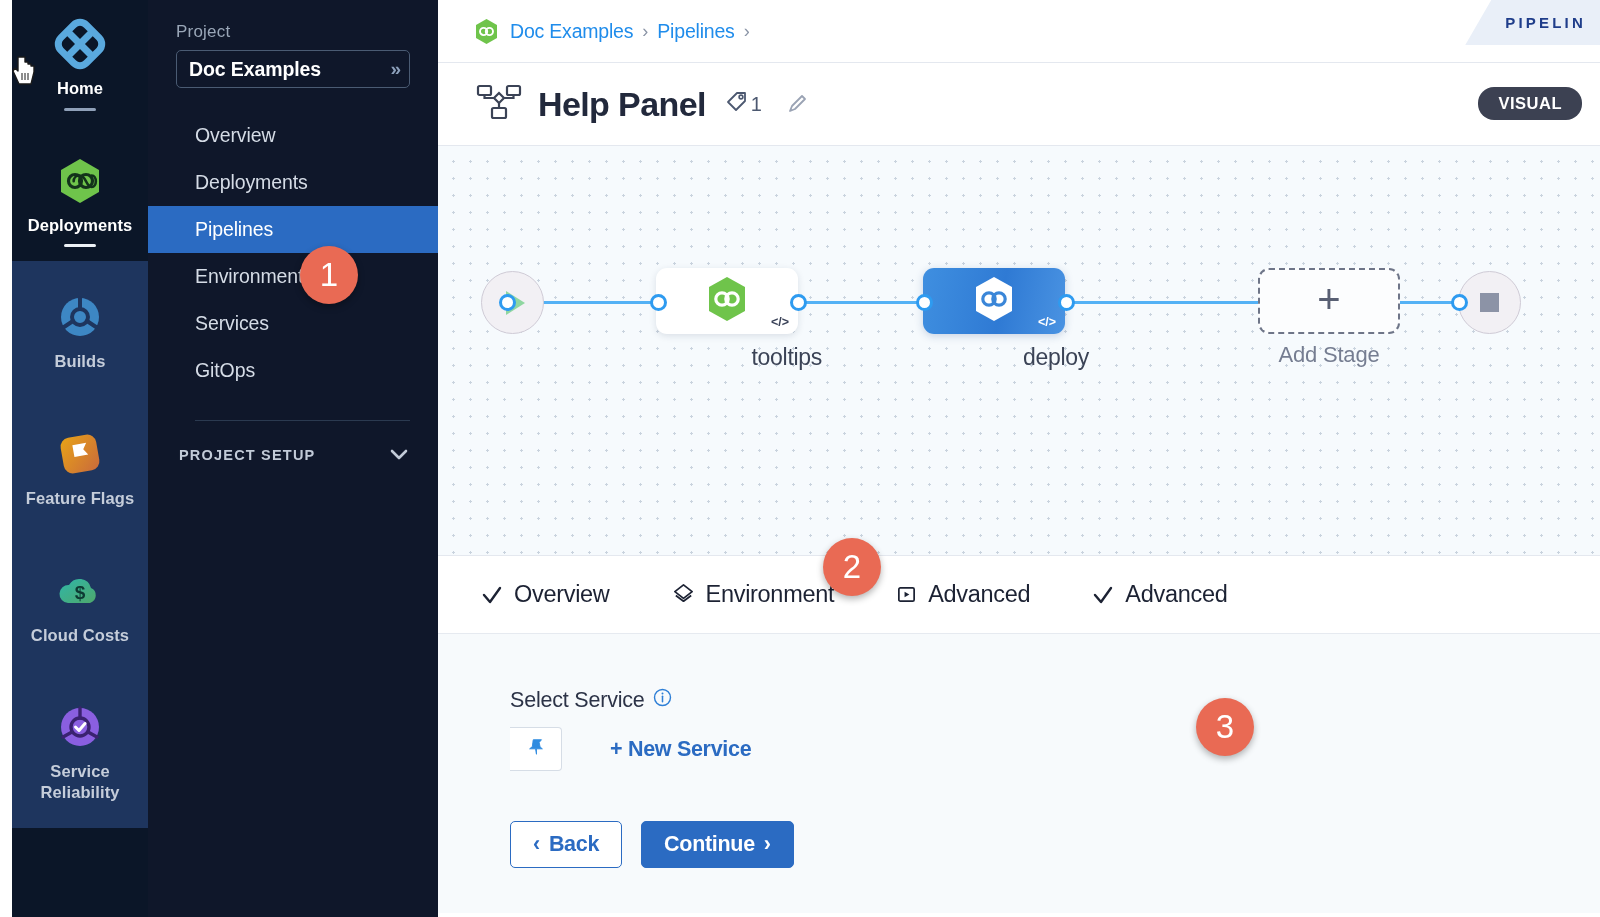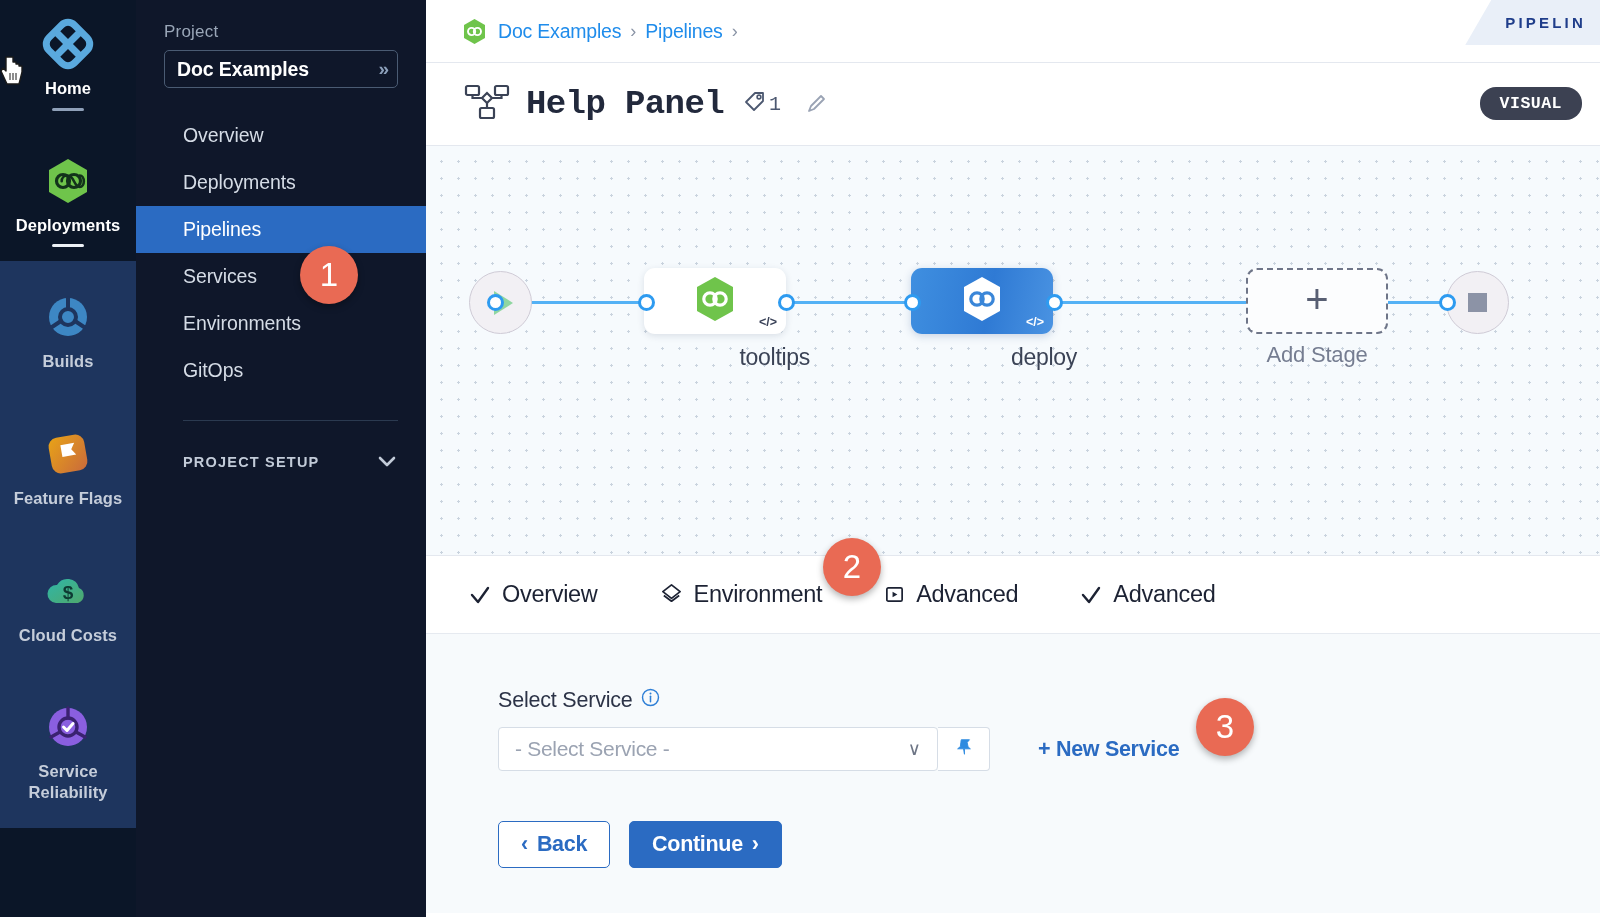--- a/index.html
+++ b/index.html
@@ -10,20 +10,21 @@
     background: #ffffff;
   }
   .app { position: relative; width: 1600px; height: 917px; display: flex; }
 
   
   .rail {
     width: 136px; height: 917px;
     background: #0B1628;
     flex: 0 0 136px;
     position: relative;
+    margin-left: 12px;
   }
   .rail-item {
     width: 136px;
     padding: 18px 4px 14px;
     text-align: center;
     position: relative;
   }
   .rail-item.dark  { background: #0B1628; }
   .rail-item.light { background: #1E355E; }
   .rail-icon { width: 52px; height: 52px; margin: 0 auto 8px; position: relative; }
@@ -66,21 +67,21 @@
   .proj-select .chev  { color: #8CA0BB; font-size: 19px; font-weight: 700; letter-spacing: -3px; }
 
   .nav-item {
     height: 47px; display: flex; align-items: center;
     padding-left: 47px; color: #D5DCE6; font-size: 19.5px; letter-spacing: -.1px;
     position: relative;
   }
   .nav-item.selected { background: #2B6BC2; color: #FFFFFF; }
   .nav-divider { height:1px; background:#2B3A50; margin: 26px 28px 0 47px; }
   .nav-section {
-    margin-top: 33px; padding-left: 47px; padding-right: 30px;
+    margin-top: 26px; padding-left: 31px; padding-right: 30px;
     display: flex; align-items: center; justify-content: space-between;
     color: #C2CBD8; font-size: 14.5px; font-weight: 700; letter-spacing: 1.2px;
   }
 
   
   .main { flex: 1 1 auto; height: 917px; background: #ffffff; position: relative; overflow: hidden; }
 
   
   .crumbbar {
     height: 63px; display: flex; align-items: center; padding-left: 36px;
@@ -95,21 +96,21 @@
     position: absolute; right: 0; top: 0; height: 45px;
     background: #E9EFF8; color: #1F3D8A;
     font-size: 15px; font-weight: 700; letter-spacing: 3.2px;
     display: flex; align-items: center; padding: 0 14px 0 40px;
     clip-path: polygon(26px 0, 100% 0, 100% 100%, 0 100%);
   }
 
   
   .titlebar {
     height: 83px; display: flex; align-items: center; padding-left: 38px;
-    border-bottom: 1px solid #E4E8EF; background: #fff; position: relative; font-family: Liberation Mono, monospace;
+    border-bottom: 1px solid #E4E8EF; background: #fff; position: relative;
   }
   .pipe-glyph { width: 46px; height: 36px; margin-right: 16px; }
   .pipe-title { font-size: 34px; font-weight: 700; color: #22293C; letter-spacing: -.6px; }
   .tagwrap { display: flex; align-items: center; margin-left: 19px; color: #4C5870; font-size: 20px; }
   .tag-icon { width: 23px; height: 23px; margin-right: 3px; }
   .pencil { margin-left: 24px; width: 22px; height: 22px; }
 
   .visual-pill {
     position: absolute; right: 18px; top: 24px;
     background: #3C4152; color: #fff;
@@ -332,24 +333,24 @@
     <div class="nav-item">
       <span>Overview</span>
     </div>
     <div class="nav-item">
       <span>Deployments</span>
     </div>
     <div class="nav-item selected">
       <span>Pipelines</span>
     </div>
     <div class="nav-item">
+      <span>Environments</span>
+    </div>
+    <div class="nav-item">
       <span>Services</span>
-    </div>
-    <div class="nav-item">
-      <span>Environments</span>
     </div>
     <div class="nav-item">
       <span>GitOps</span>
     </div>
 
     <div class="nav-divider"></div>
 
     <div class="nav-section">
       <span>PROJECT SETUP</span>
       <span>
@@ -510,24 +511,20 @@
         <span>
           <svg class="infoic" viewBox="0 0 20 20">
             <circle cx="10" cy="10" r="8.4" fill="none" stroke="#2E7FD6" stroke-width="1.5"></circle>
             <circle cx="10" cy="5.9" r="1.05" fill="#2E7FD6"></circle>
             <line x1="10" y1="8.8" x2="10" y2="14.4" stroke="#2E7FD6" stroke-width="1.6" stroke-linecap="round"></line>
           </svg>
         </span>
       </div>
 
       <div class="select-row">
-        <div class="select-box">
-          <span class="ph">- Select Service -</span>
-          <span class="dd">∨</span>
-        </div>
         <div class="pinbtn">
           <span>
             <svg viewBox="0 0 22 22" width="20" height="20">
               <path d="M8 3 L17 3 L14.5 6 L15.5 11 L18 13 L11.5 13 L11.5 19 L10.5 13 L4 13 L7 10.5 L7.5 6 Z" fill="#2E8BE0" stroke="#2E8BE0" stroke-width="1" stroke-linejoin="round"></path>
             </svg>
           </span>
         </div>
         <div class="newsvc">+ New Service</div>
       </div>
 

